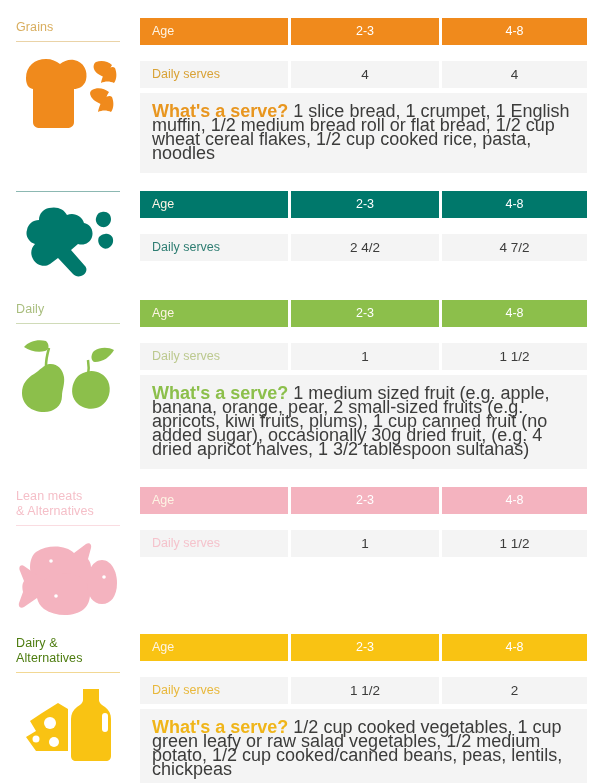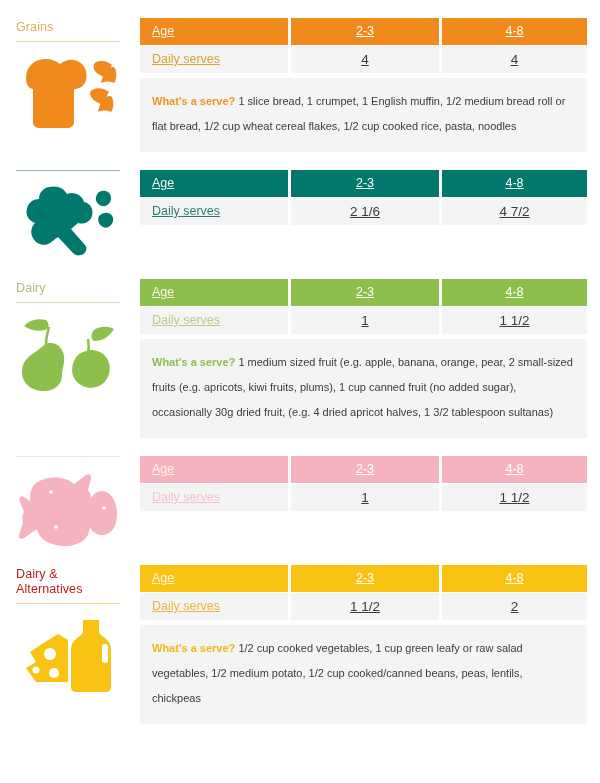--- a/index.html
+++ b/index.html
@@ -66,47 +66,46 @@
     flex: 0 0 460px;
     box-sizing: border-box;
     padding-right: 13px;
   }
 
   .trow {
     display: flex;
     flex-direction: row;
     gap: 3px;
   }
-  .trow + .trow { margin-top: 1px; justify-content: flex-end; }
+  .trow + .trow { margin-top: 16px; justify-content: flex-end; }
 
   .cell {
     box-sizing: border-box;
     height: 27px;
     line-height: 27px;
     font-size: 12.5px;
-    text-decoration: underline;
   }
   .c1 { flex: 0 0 148px; padding-left: 12px; text-align: left; }
   .c2 { flex: 0 0 148px; text-align: center; }
   .c3 { flex: 1 1 auto; text-align: center; }
 
   .head .cell { color: #ffffff; }
   .head .c1 { color: #fdf4e4; }
 
   .body .cell { background: #f4f4f4; }
   .body .c1 { font-weight: normal; }
   .body .c2, .body .c3 { color: #3c3c3b; font-size: 13.5px; }
 
   .serve {
     margin-top: 5px;
     background: #f4f4f4;
     box-sizing: border-box;
     padding: 11px 14px 13px 12px;
-    font-size: 11px;
-    line-height: 25px;
+    font-size: 18px;
+    line-height: 14px;
     color: #3c3c3b;
   }
   .serve .q { font-weight: bold; }
 
   .spacer { height: 18px; }
 </style>
 </head>
 <body>
 
 <div class="sheet">
@@ -157,29 +156,29 @@
           </div>
         </div>
         <div class="right">
           <div class="trow head">
             <div class="cell c1" style="background: rgb(0, 120, 107);">Age</div>
             <div class="cell c2" style="background: rgb(0, 120, 107);">2-3</div>
             <div class="cell c3" style="background: rgb(0, 120, 107);">4-8</div>
           </div>
           <div class="trow body">
             <div class="cell c1" style="color: rgb(46, 125, 114);">Daily serves</div>
-            <div class="cell c2">2 1/6</div>
+            <div class="cell c2">2 4/2</div>
             <div class="cell c3">4 7/2</div>
           </div>
         </div>
       </div>
       <div class="spacer"></div>
       <div class="group">
         <div class="left">
-          <div class="cat-label" style="color: rgb(169, 190, 126);">Dairy</div>
+          <div class="cat-label" style="color: rgb(169, 190, 126);">Daily</div>
           <div class="cat-rule" style="background: rgb(169, 190, 126);"></div>
           <div class="icon-wrap" style="color: rgb(140, 191, 75); fill: rgb(140, 191, 75);">
     <svg width="104" height="76" viewBox="0 0 104 76" fill="#8CBF4B" style="color: rgb(140, 191, 75);">
       <path d="M30,3 C22,1 13,3 8,9 C14,13 22,15 29,13 C33,12 34,7 30,3 Z"></path>
       <path d="M33,10 C31,17 30,23 30,28" stroke="currentColor" stroke-width="2.6" fill="none"></path>
       <path d="M33,26 C41,25 47,31 48,39 C49,46 46,52 46,58 C46,68 38,74 28,74 C15,74 6,66 6,55
                C6,46 11,40 18,36 C24,32 28,27 33,26 Z"></path>
       <path d="M78,13 C84,9 92,9 98,12 C94,19 87,24 79,24 C75,24 74,17 78,13 Z"></path>
       <path d="M72,22 C73,28 73,33 72,38" stroke="currentColor" stroke-width="2.5" fill="none"></path>
       <path d="M70,34 C78,31 88,35 92,43 C96,52 93,63 85,68 C77,73 66,71 60,64 C55,58 55,49 59,42
@@ -197,20 +196,22 @@
             <div class="cell c1" style="color: rgb(188, 201, 143);">Daily serves</div>
             <div class="cell c2">1</div>
             <div class="cell c3">1 1/2</div>
           </div>
           <div class="serve"><span class="q" style="color: rgb(140, 191, 75);">What's a serve?</span> <span>1 medium sized fruit (e.g. apple, banana, orange, pear, 2 small-sized fruits (e.g. apricots, kiwi fruits, plums), 1 cup canned fruit (no added sugar), occasionally 30g dried fruit, (e.g. 4 dried apricot halves, 1 3/2 tablespoon sultanas)</span></div>
         </div>
       </div>
       <div class="spacer"></div>
       <div class="group">
         <div class="left">
+          <div class="cat-label" style="color: rgb(245, 191, 200);">Lean meats
+&amp; Alternatives</div>
           <div class="cat-rule" style="background: rgb(245, 191, 200);"></div>
           <div class="icon-wrap" style="color: rgb(244, 179, 191); fill: rgb(244, 179, 191);">
     <svg width="104" height="76" viewBox="0 0 104 76" fill="#F4B3BF" style="color: rgb(244, 179, 191);">
       <path d="M20,12 C32,4 50,5 58,13 L70,4 C73,2 76,4 75,8 L72,19 C76,24 76,31 72,36 L75,47
                C76,51 73,53 70,51 L58,42 C49,50 31,50 20,42 C12,36 12,18 20,12 Z"></path>
       <circle cx="35" cy="21" r="1.8" fill="#ffffff"></circle>
       <path d="M28,40 C40,31 58,31 68,40 C76,47 76,62 68,69 C58,77 40,77 28,69
                C24,66 22,62 21,58 L8,67 C5,69 2,67 3,63 L7,52 C6,48 6,44 8,41 L4,31
                C2,27 5,24 8,26 L21,35 C23,37 26,39 28,40 Z"></path>
       <circle cx="40" cy="56" r="1.8" fill="#ffffff"></circle>
@@ -229,21 +230,21 @@
           <div class="trow body">
             <div class="cell c1" style="color: rgb(245, 195, 204);">Daily serves</div>
             <div class="cell c2">1</div>
             <div class="cell c3">1 1/2</div>
           </div>
         </div>
       </div>
       <div class="spacer"></div>
       <div class="group">
         <div class="left">
-          <div class="cat-label" style="color: #b91c1c;">Dairy &amp;
+          <div class="cat-label" style="color: #4d7c0f;">Dairy &amp;
 Alternatives</div>
           <div class="cat-rule" style="background: rgb(232, 184, 60);"></div>
           <div class="icon-wrap" style="color: rgb(249, 195, 19); fill: rgb(249, 195, 19);">
     <svg width="104" height="76" viewBox="0 0 104 76" fill="#F9C313" style="color: rgb(249, 195, 19);">
       <path d="M57,2 L83,2 L83,13 C83,16 86,18 89,20 C93,23 95,27 95,32 L95,69
                C95,72 93,74 90,74 L60,74 C57,74 55,72 55,69 L55,32 C55,27 57,23 61,20
                C64,18 67,16 67,13 L67,2 Z"></path>
       <rect x="86" y="26" width="6" height="19" rx="3" fill="#ffffff"></rect>
       <path d="M42,16 L52,22 L52,64 L20,64 L10,50 L20,44 L14,34 L26,26 Z"></path>
       <circle cx="34" cy="36" r="6" fill="#ffffff"></circle>

